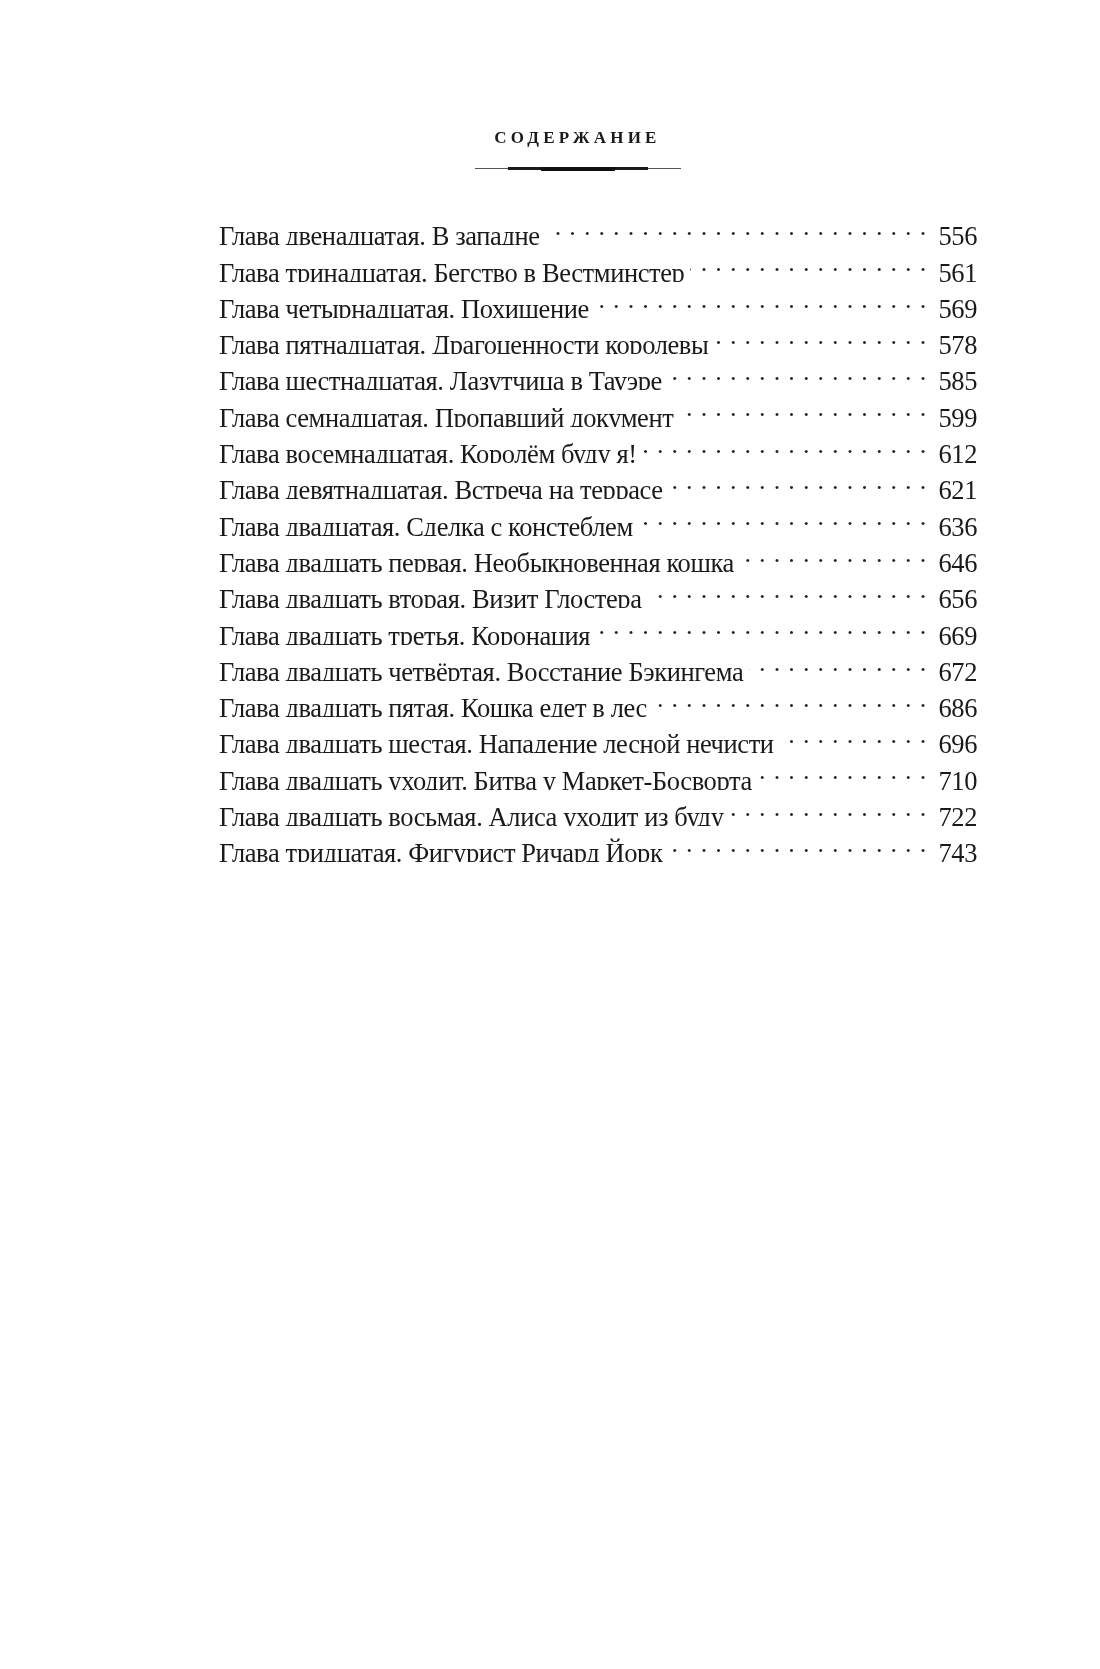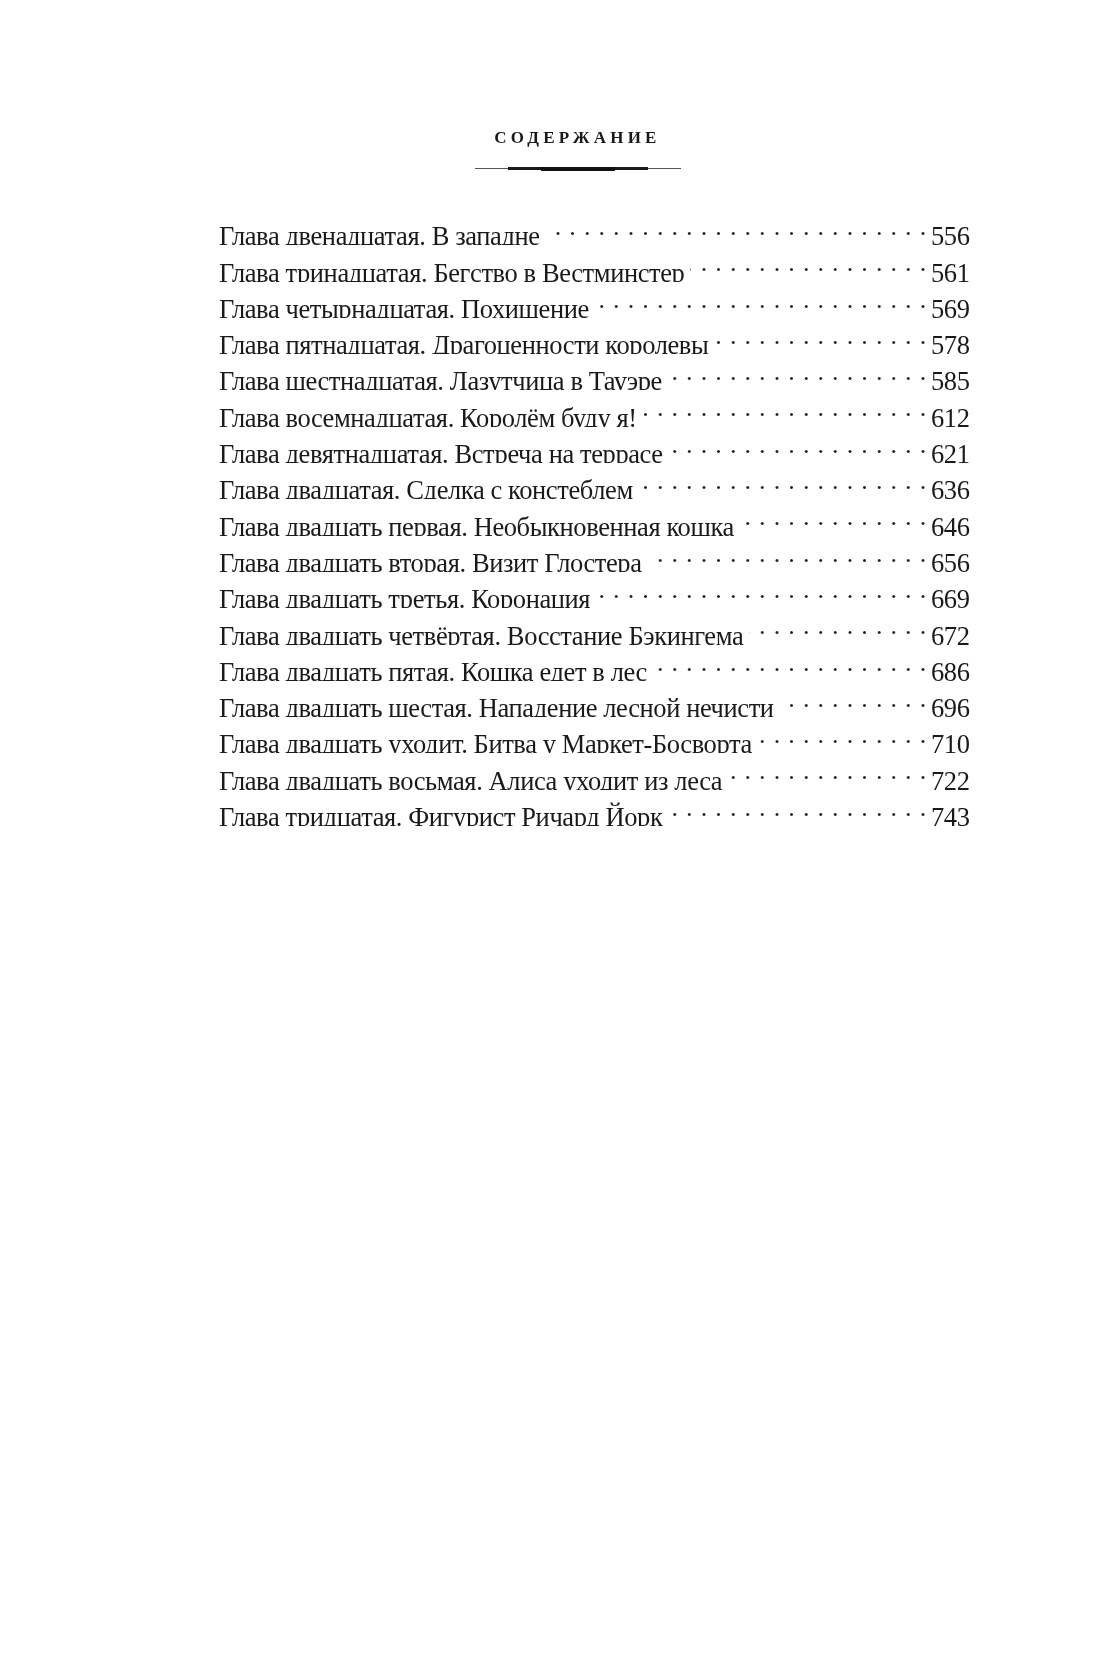--- a/index.html
+++ b/index.html
@@ -92,20 +92,21 @@
       right: 0;
       top: 0;
       white-space: nowrap;
       letter-spacing: 0.8px;
       font-size: 26px;
       color: #222;
     }
     .toc-page {
       flex: 0 0 auto;
       padding-left: 4px;
+      text-align: right;
       min-width: 46px;
     }
   </style>
 </head>
 <body>
 
 <div class="heading">СОДЕРЖАНИЕ</div>
 
 <div class="divider">
   <div class="thin"></div>
@@ -133,20 +134,25 @@
       <span class="toc-title">Глава пятнадцатая. Драгоценности королевы</span>
       <span class="toc-leader"></span>
       <span class="toc-page">578</span>
     </li>
   <li class="toc-row">
       <span class="toc-title">Глава шестнадцатая. Лазутчица в Тауэре</span>
       <span class="toc-leader"></span>
       <span class="toc-page">585</span>
     </li>
   <li class="toc-row">
+      <span class="toc-title">Глава семнадцатая. Пропавший документ</span>
+      <span class="toc-leader"></span>
+      <span class="toc-page">599</span>
+    </li>
+  <li class="toc-row">
       <span class="toc-title">Глава восемнадцатая. Королём буду я!</span>
       <span class="toc-leader"></span>
       <span class="toc-page">612</span>
     </li>
   <li class="toc-row">
       <span class="toc-title">Глава девятнадцатая. Встреча на террасе</span>
       <span class="toc-leader"></span>
       <span class="toc-page">621</span>
     </li>
   <li class="toc-row">
@@ -183,21 +189,21 @@
       <span class="toc-title">Глава двадцать шестая. Нападение лесной нечисти</span>
       <span class="toc-leader"></span>
       <span class="toc-page">696</span>
     </li>
   <li class="toc-row">
       <span class="toc-title">Глава двадцать уходит. Битва у Маркет-Босворта</span>
       <span class="toc-leader"></span>
       <span class="toc-page">710</span>
     </li>
   <li class="toc-row">
-      <span class="toc-title">Глава двадцать восьмая. Алиса уходит из леса</span>
+      <span class="toc-title">Глава двадцать восьмая. Алиса уходит из буду</span>
       <span class="toc-leader"></span>
       <span class="toc-page">722</span>
     </li>
   <li class="toc-row">
       <span class="toc-title">Глава тридцатая. Фигурист Ричард Йорк</span>
       <span class="toc-leader"></span>
       <span class="toc-page">743</span>
     </li>
 </ul>
 

